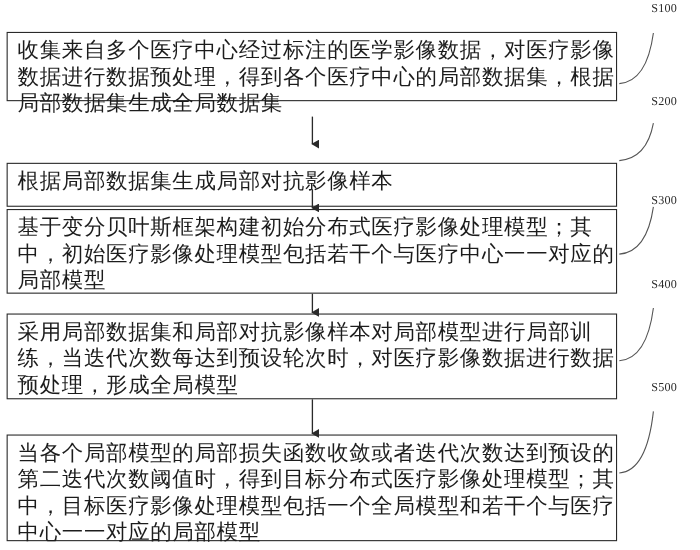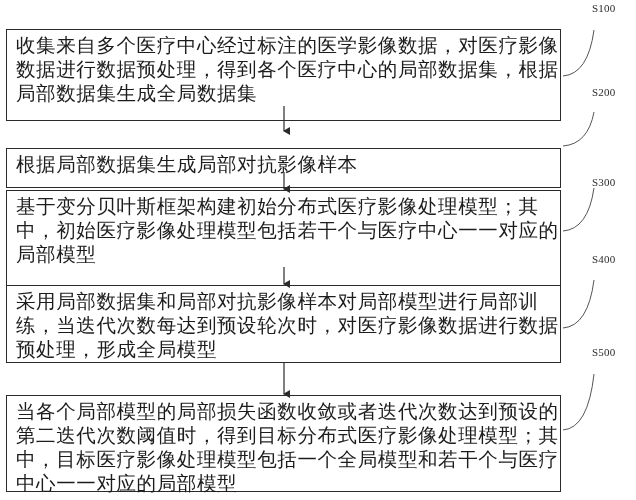--- a/index.html
+++ b/index.html
@@ -45,29 +45,29 @@
       left: 0;
       top: 0;
       width: 636px;
       height: 500px;
       pointer-events: none;
     }
   </style>
 </head>
 <body>
 
-<div class="step-box" style="top:29px; height:92px;">
+<div class="step-box" style="top:29px; height:63px;">
   <div class="step-text">收集来自多个医疗中心经过标注的医学影像数据，对医疗影像数据进行数据预处理，得到各个医疗中心的局部数据集，根据局部数据集生成全局数据集</div>
 </div>
 
 <div class="step-box" style="top:148px; height:40px;">
   <div class="step-text">根据局部数据集生成局部对抗影像样本</div>
 </div>
 
-<div class="step-box" style="top:190px; height:96px;">
+<div class="step-box" style="top:190px; height:77px;">
   <div class="step-text">基于变分贝叶斯框架构建初始分布式医疗影像处理模型；其中，初始医疗影像处理模型包括若干个与医疗中心一一对应的局部模型</div>
 </div>
 
 <div class="step-box" style="top:285px; height:78px;">
   <div class="step-text">采用局部数据集和局部对抗影像样本对局部模型进行局部训练，当迭代次数每达到预设轮次时，对医疗影像数据进行数据预处理，形成全局模型</div>
 </div>
 
 <div class="step-box" style="top:395px; height:97px;">
   <div class="step-text">当各个局部模型的局部损失函数收敛或者迭代次数达到预设的第二迭代次数阈值时，得到目标分布式医疗影像处理模型；其中，目标医疗影像处理模型包括一个全局模型和若干个与医疗中心一一对应的局部模型</div>
 </div>

